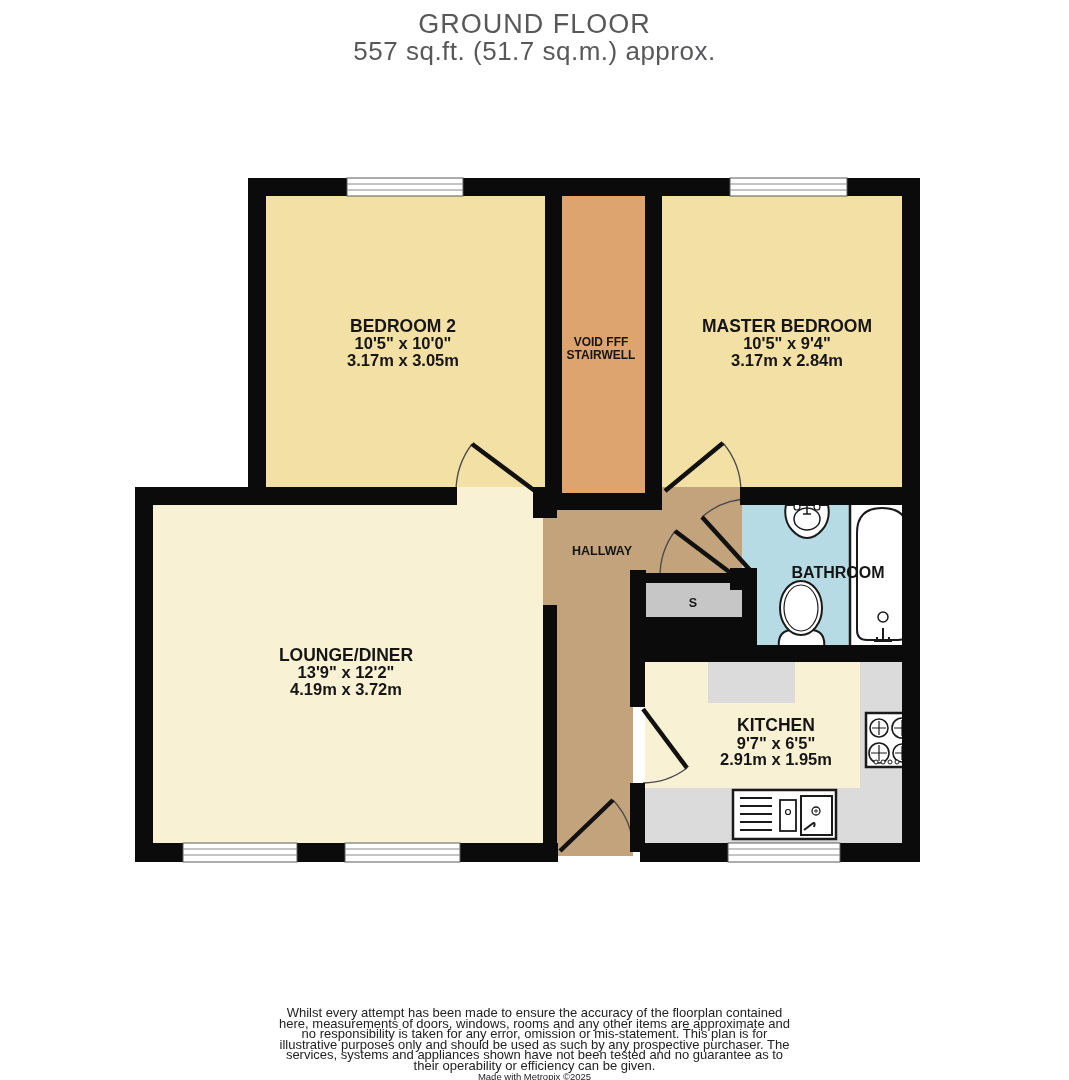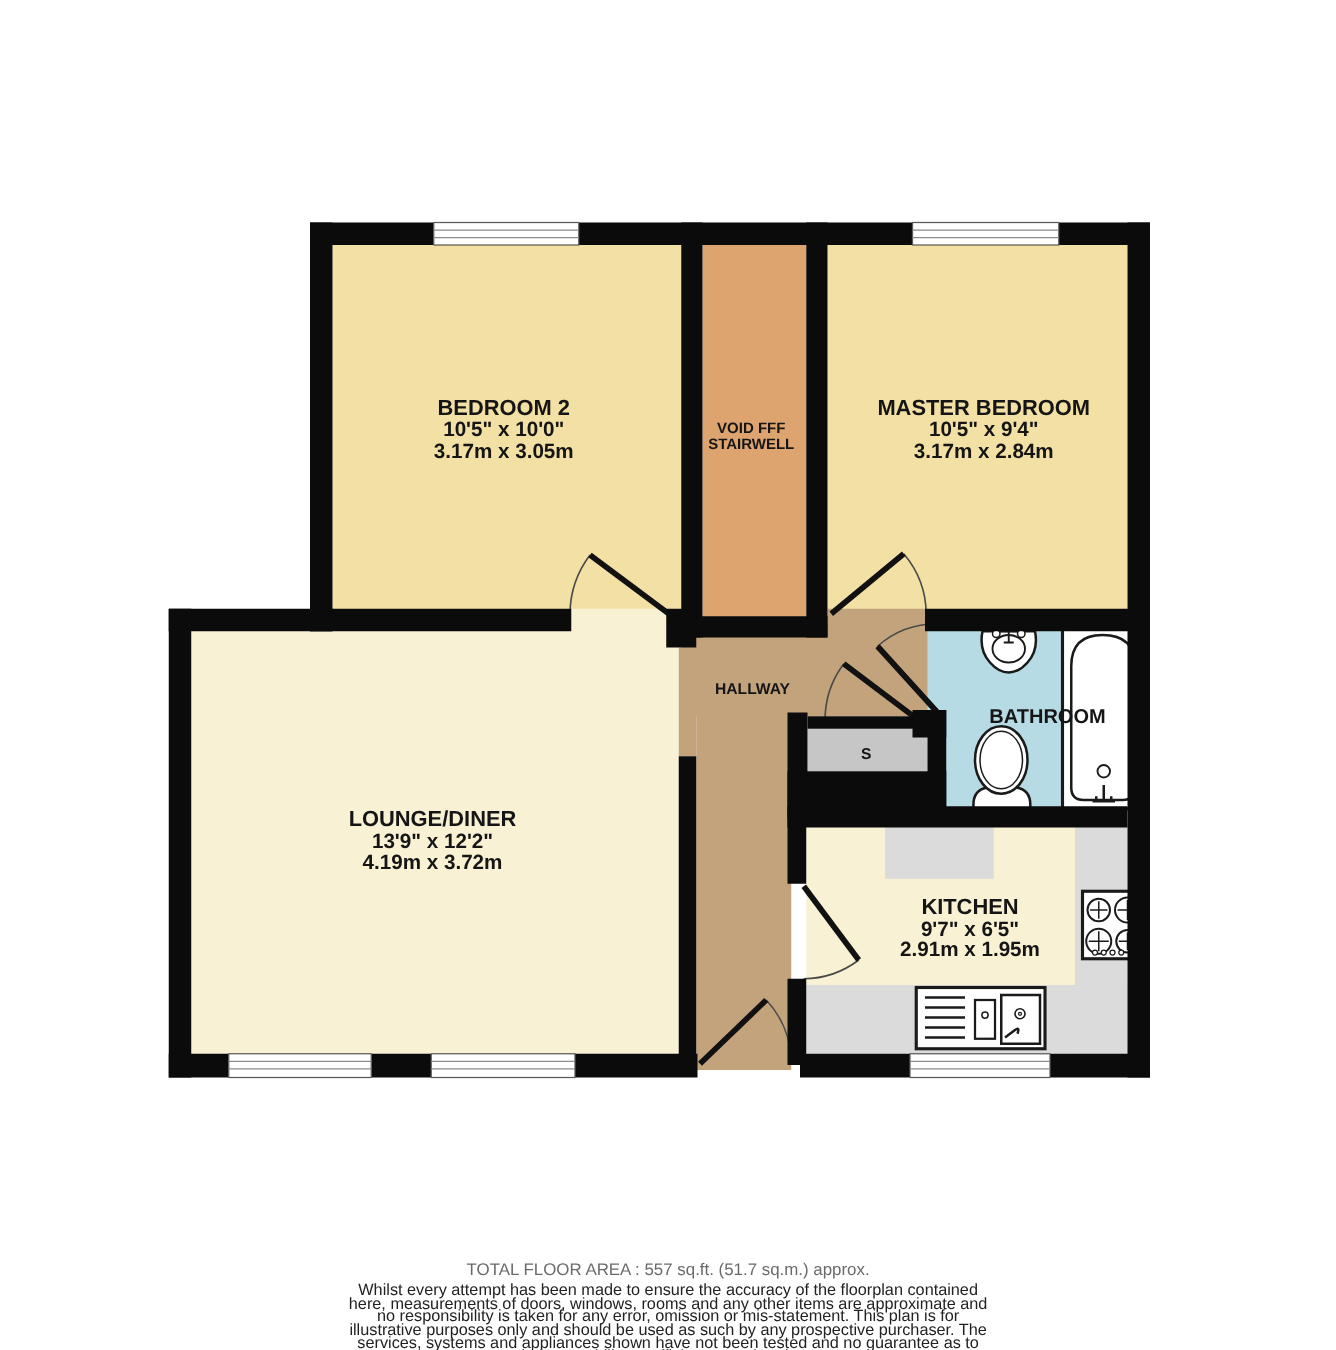--- a/index.html
+++ b/index.html
@@ -30,20 +30,24 @@
   .disclaimer{
     width:516px;margin:0 auto;font-size:13px;line-height:10.5px;color:#222222;
   }
   .credit{font-size:9.5px;line-height:11px;color:#222222;}
 </style>
 </head>
 <body>
 
 <div class="page">
 
+  <div class="plan-header">
+    <div class="title-line">GROUND FLOOR</div>
+    <div class="subtitle-line">557 sq.ft. (51.7 sq.m.) approx.</div>
+  </div>
 
   <svg class="floorplan" width="1069" height="1080" viewBox="0 0 1069 1080">
 
     <g>
       <rect x="266" y="196" width="279" height="304" fill="#f3e0a5"></rect>
       <rect x="562" y="196" width="83" height="304" fill="#dda46f"></rect>
       <rect x="662" y="196" width="240" height="295" fill="#f3e0a5"></rect>
       <rect x="153" y="502" width="390" height="345" fill="#f8f1d4"></rect>
       <rect x="457" y="487" width="76" height="20" fill="#f8f1d4"></rect>
       <rect x="545" y="500" width="205" height="73" fill="#c3a37c"></rect>
@@ -219,18 +223,17 @@
       <text class="room-dim" x="346" y="678">13'9"  x 12'2"</text>
       <text class="room-dim" x="346" y="695">4.19m  x 3.72m</text>
 
       <text class="room-name" x="776" y="731">KITCHEN</text>
       <text class="room-dim" x="776" y="749">9'7"  x 6'5"</text>
       <text class="room-dim" x="776" y="765">2.91m  x 1.95m</text>
     </g>
   </svg>
 
   <div class="plan-footer">
-    <div class="total-area">TOTAL FLOOR AREA : 557 sq.ft. (51.7 sq.m.) approx.</div>
     <div class="disclaimer">Whilst every attempt has been made to ensure the accuracy of the floorplan contained here, measurements of doors, windows, rooms and any other items are approximate and no responsibility is taken for any error, omission or mis-statement. This plan is for illustrative purposes only and should be used as such by any prospective purchaser. The services, systems and appliances shown have not been tested and no guarantee as to their operability or efficiency can be given.</div>
     <div class="credit">Made with Metropix ©2025</div>
   </div>
 
 </div>
 
 </body></html>

